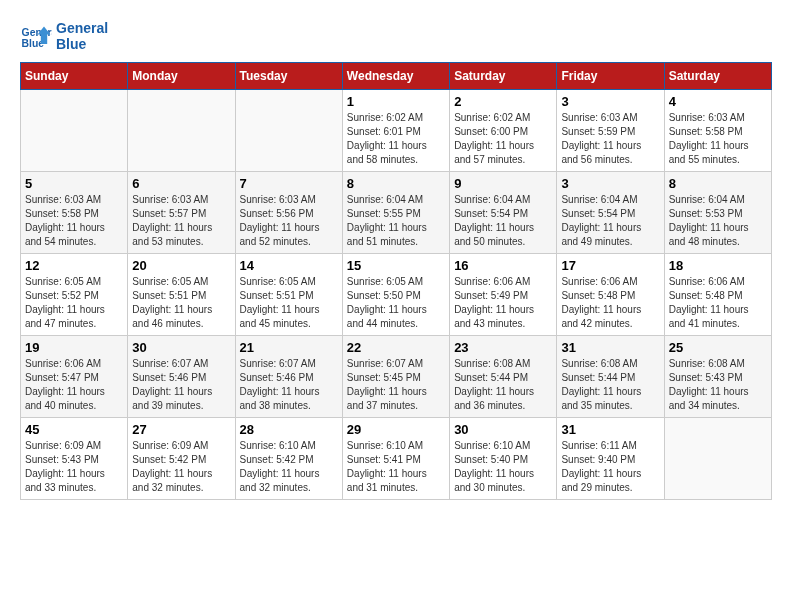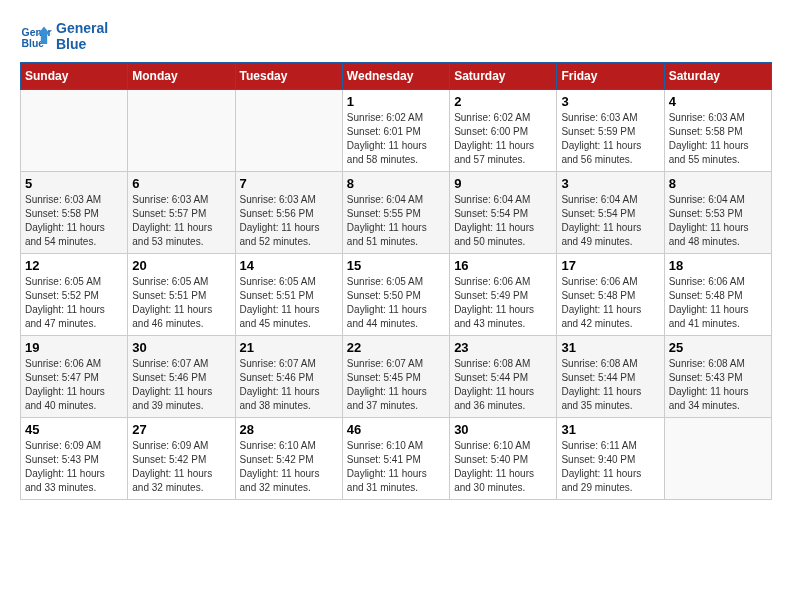--- a/index.html
+++ b/index.html
@@ -310,21 +310,21 @@
 and 32 minutes.</div>
         </td>
         <td>
           <div class="day-num">28</div>
           <div class="day-info" style="white-space: pre-line;">Sunrise: 6:10 AM
 Sunset: 5:42 PM
 Daylight: 11 hours
 and 32 minutes.</div>
         </td>
         <td>
-          <div class="day-num">46</div>
+          <div class="day-num">29</div>
           <div class="day-info" style="white-space: pre-line;">Sunrise: 6:10 AM
 Sunset: 5:41 PM
 Daylight: 11 hours
 and 31 minutes.</div>
         </td>
         <td>
           <div class="day-num">30</div>
           <div class="day-info" style="white-space: pre-line;">Sunrise: 6:10 AM
 Sunset: 5:40 PM
 Daylight: 11 hours

